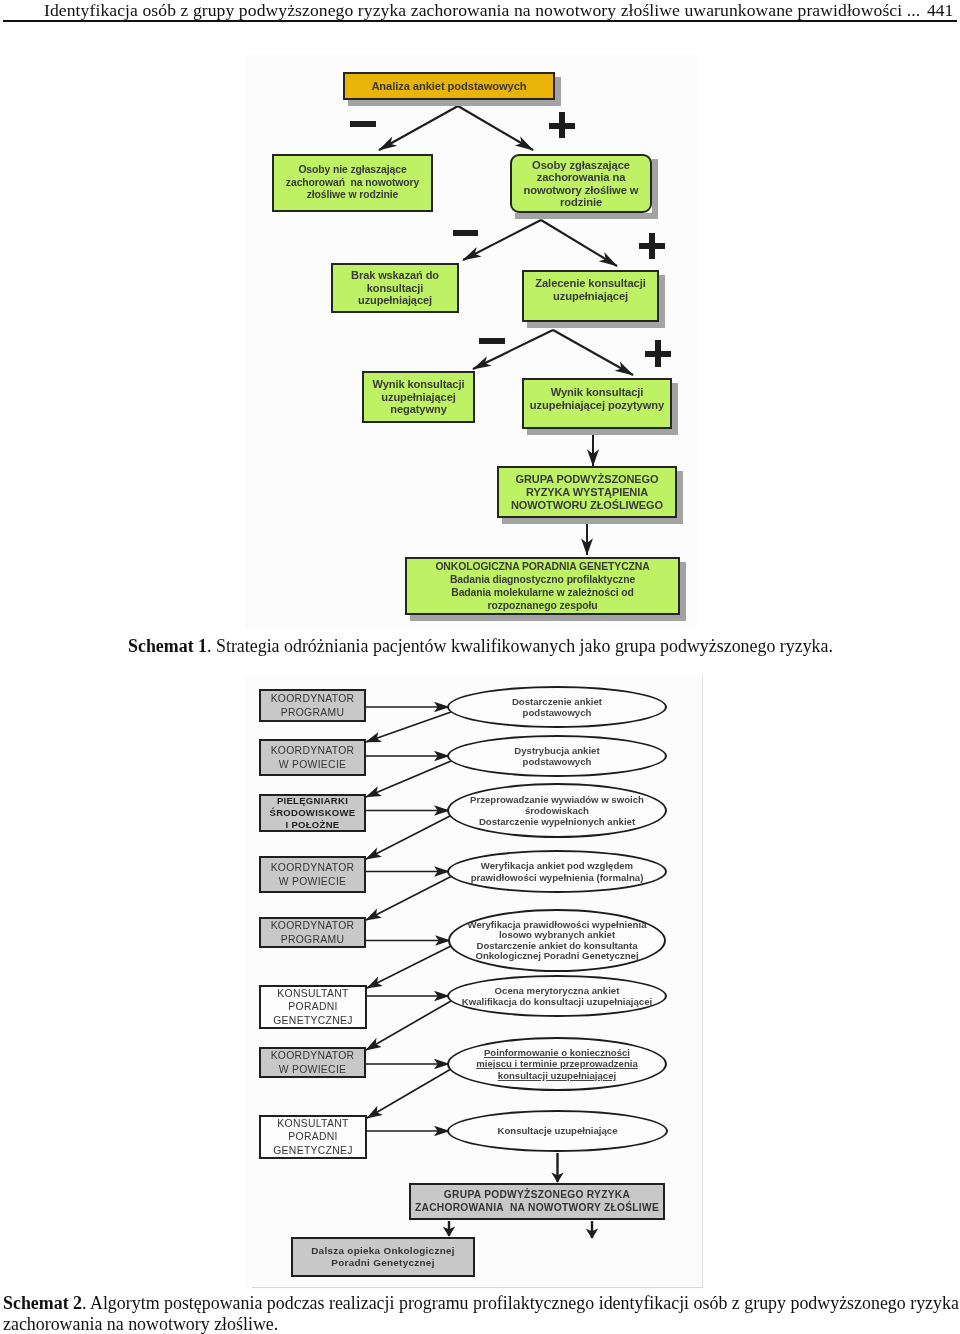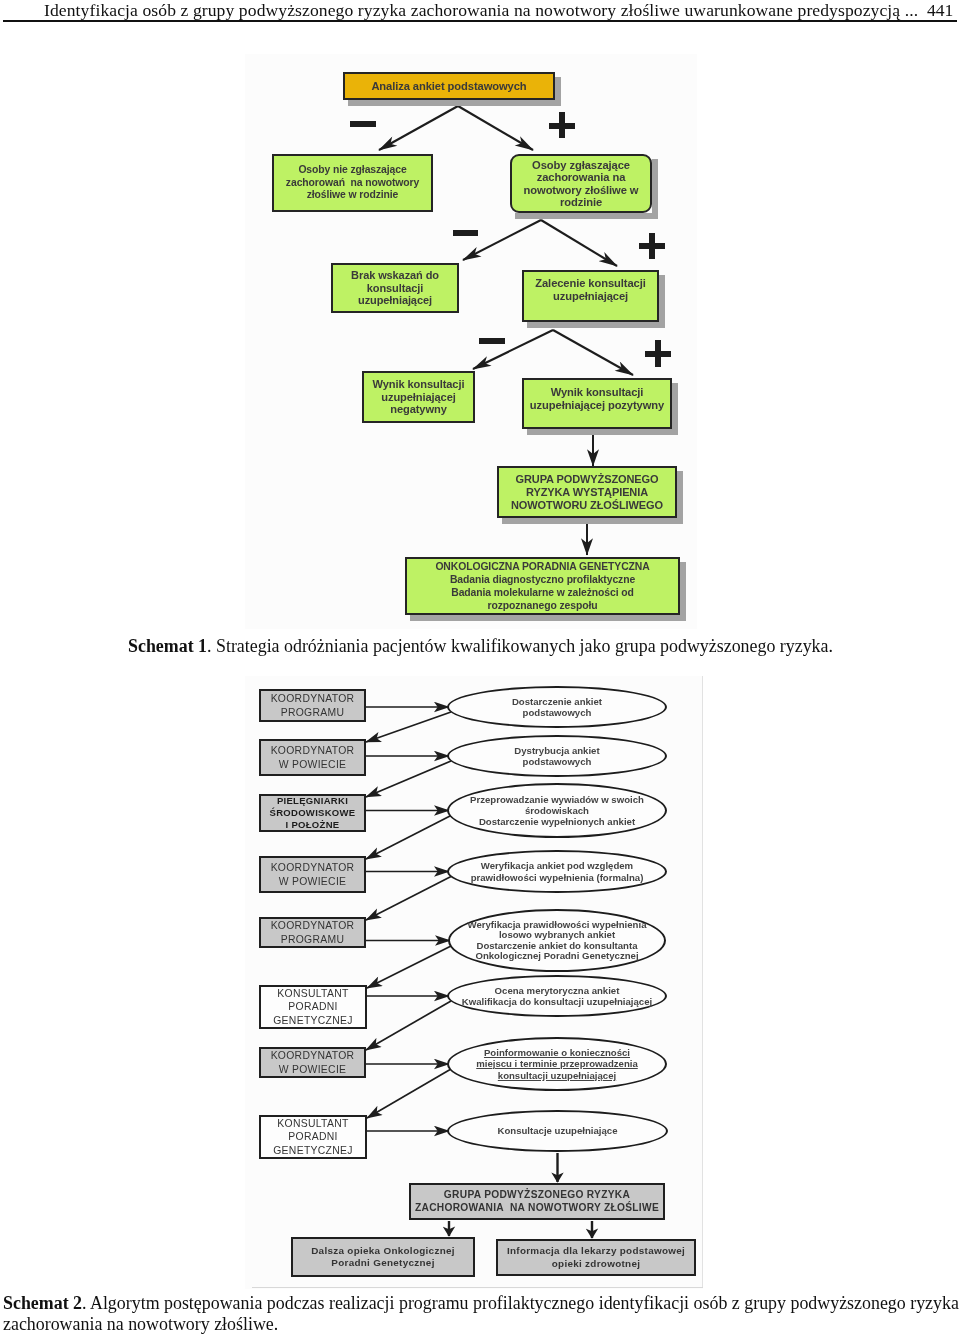--- a/index.html
+++ b/index.html
@@ -54,21 +54,21 @@
   .cap b{font-weight:bold;}
 
   svg{position:absolute;left:0;top:0;overflow:visible;}
 </style>
 </head>
 <body>
 
 <div class="page">
 
   <div class="runhead">
-    <div class="txt">Identyfikacja osób z grupy podwyższonego ryzyka zachorowania na nowotwory złośliwe uwarunkowane predyspozycją ...</div>
+    <div class="txt">Identyfikacja osób z grupy podwyższonego ryzyka zachorowania na nowotwory złośliwe uwarunkowane prawidłowości ...</div>
     <div class="pno">441</div>
     <div class="rule"></div>
   </div>
 
   <div class="scan" id="scan1">
     <svg id="s1svg" width="500" height="600" viewBox="0 0 500 600">
       <defs>
         <marker id="ah1" markerWidth="20" markerHeight="11" refX="18.5" refY="5.5" orient="auto" markerUnits="userSpaceOnUse">
           <path d="M0.4 0.2 L19.4 5.5 L0.4 10.8 L5.4 5.5 Z" fill="#1d1d1d"></path>
         </marker>
@@ -225,22 +225,20 @@
 Kwalifikacja do konsultacji uzupełniającej</div>
     <div class="s2ell" style="left:202px;top:361px;width:220px;height:54px;font-size:9.6px;text-decoration:underline;">Poinformowanie o konieczności
 miejscu i terminie przeprowadzenia
 konsultacji uzupełniającej</div>
     <div class="s2ell" style="left:202px;top:434px;width:221px;height:42px;font-size:9.6px;">Konsultacje uzupełniające</div>
 
     <div class="s2box" style="left:164px;top:507px;width:256px;height:37px;font-size:10.2px;font-weight:bold;white-space:pre;line-height:12.6px;">GRUPA PODWYŻSZONEGO RYZYKA
 ZACHOROWANIA  NA NOWOTWORY ZŁOŚLIWE</div>
     <div class="s2box" style="left:46px;top:561px;width:184px;height:40px;font-size:9.9px;font-weight:bold;line-height:12.4px;">Dalsza opieka Onkologicznej
 Poradni Genetycznej</div>
-    <div class="s2box" style="left:251px;top:563px;width:200px;height:37px;font-size:9.9px;font-weight:bold;line-height:12.4px;">Informacja dla lekarzy podstawowej
-opieki zdrowotnej</div>
   </div>
 
   <div class="cap" id="cap2">
     <b>Schemat 2</b><span>. Algorytm postępowania podczas realizacji programu profilaktycznego identyfikacji osób z grupy podwyższonego ryzyka</span>
   </div>
   <div class="cap" id="cap2b">zachorowania na nowotwory złośliwe.</div>
 
 </div>
 
 </body></html>

